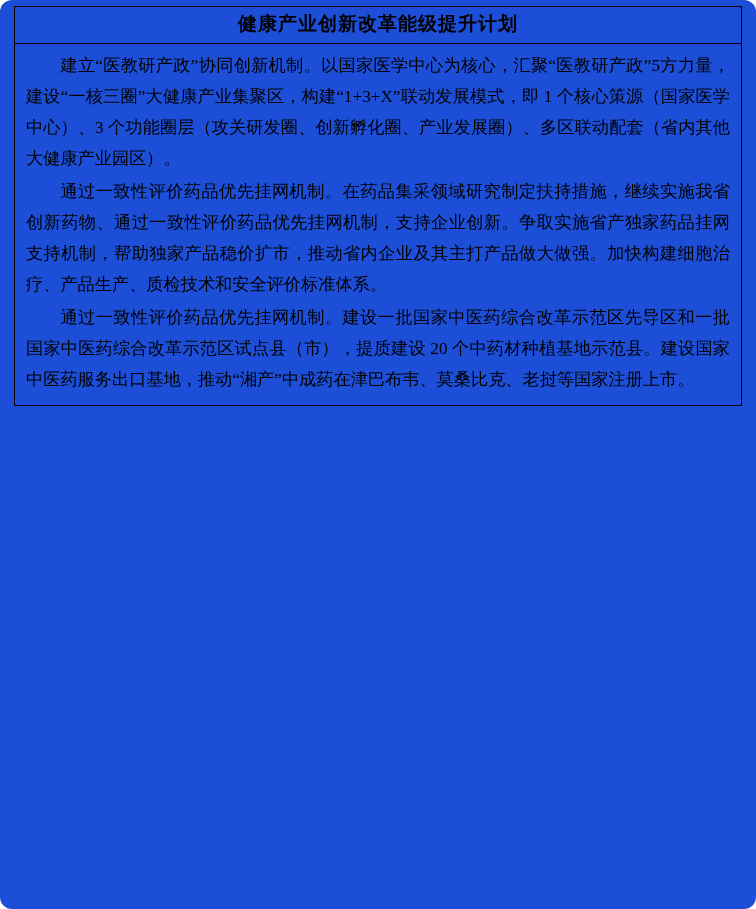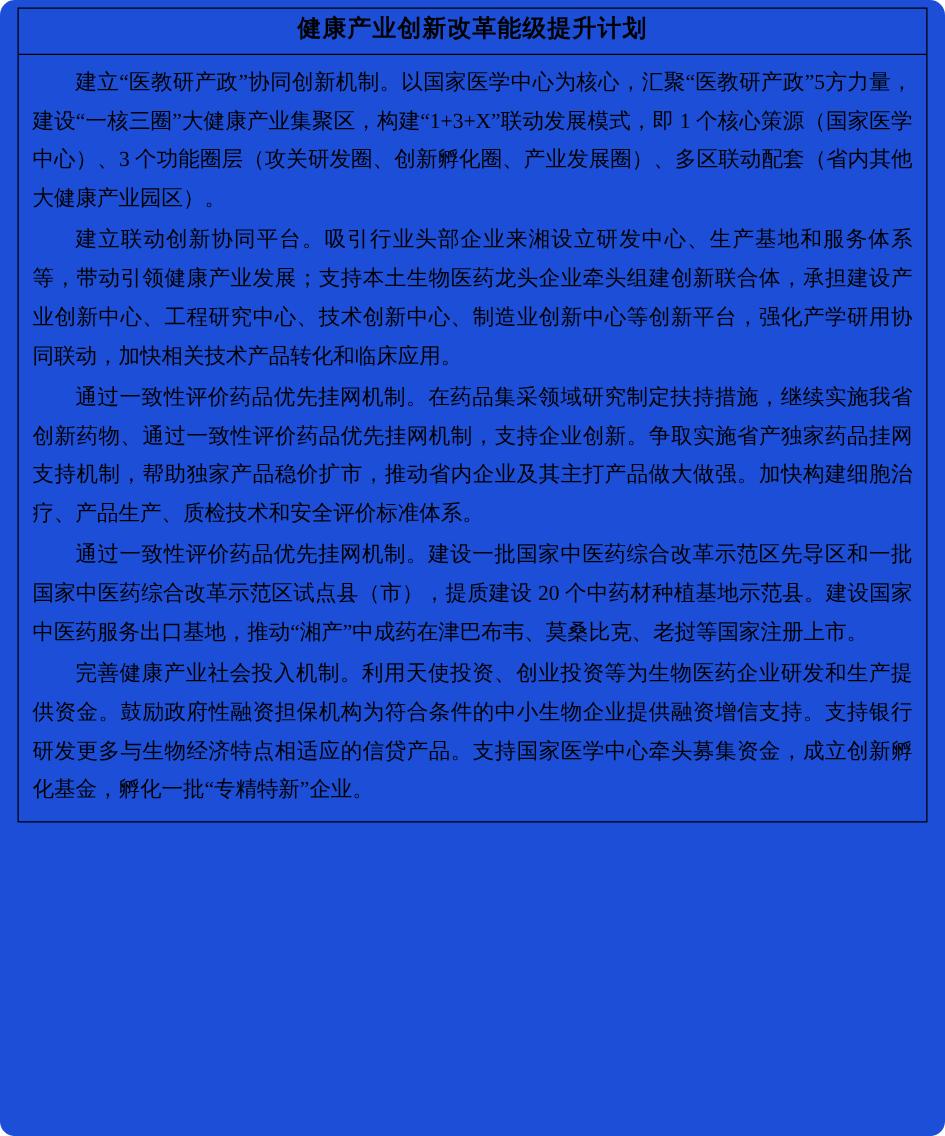--- a/index.html
+++ b/index.html
@@ -63,23 +63,21 @@
 <div class="page">
   <div class="doc-table">
     <div class="title-row">
       <div class="doc-title">健康产业创新改革能级提升计划</div>
     </div>
     <div class="body-cell">
 
       <p class="para"><span class="lead">建立“医教研产政”协同创新机制。</span><span>以国家医学中心为核心，汇聚“医教研产政”5方力量，建设“一核三圈”大健康产业集聚区，构建“1+3+X”联动发展模式，即 1 个核心策源（国家医学中心）、3 个功能圈层（攻关研发圈、创新孵化圈、产业发展圈）、多区联动配套（省内其他大健康产业园区）。</span></p>
 
 
-      <p class="para"><span class="lead">建立联动创新协同平台。</span><span>吸引行业头部企业来湘设立研发中心、生产基地和服务体系等，带动引领健康产业发展；支持本土生物医药龙头企业牵头组建创新联合体，承担建设产业创新中心、工程研究中心、技术创新中心、制造业创新中心等创新平台，强化产学研用协同联动，加快相关技术产品转化和临床应用。</span></p>
 
       <p class="para"><span class="lead">通过一致性评价药品优先挂网机制。</span><span>在药品集采领域研究制定扶持措施，继续实施我省创新药物、通过一致性评价药品优先挂网机制，支持企业创新。争取实施省产独家药品挂网支持机制，帮助独家产品稳价扩市，推动省内企业及其主打产品做大做强。加快构建细胞治疗、产品生产、质检技术和安全评价标准体系。</span></p>
 
       <p class="para"><span class="lead">通过一致性评价药品优先挂网机制。</span><span>建设一批国家中医药综合改革示范区先导区和一批国家中医药综合改革示范区试点县（市），提质建设 20 个中药材种植基地示范县。建设国家中医药服务出口基地，推动“湘产”中成药在津巴布韦、莫桑比克、老挝等国家注册上市。</span></p>
 
-      <p class="para"><span class="lead">完善健康产业社会投入机制。</span><span>利用天使投资、创业投资等为生物医药企业研发和生产提供资金。鼓励政府性融资担保机构为符合条件的中小生物企业提供融资增信支持。支持银行研发更多与生物经济特点相适应的信贷产品。支持国家医学中心牵头募集资金，成立创新孵化基金，孵化一批“专精特新”企业。</span></p>
 
     </div>
   </div>
 </div>
 
 </body></html>

